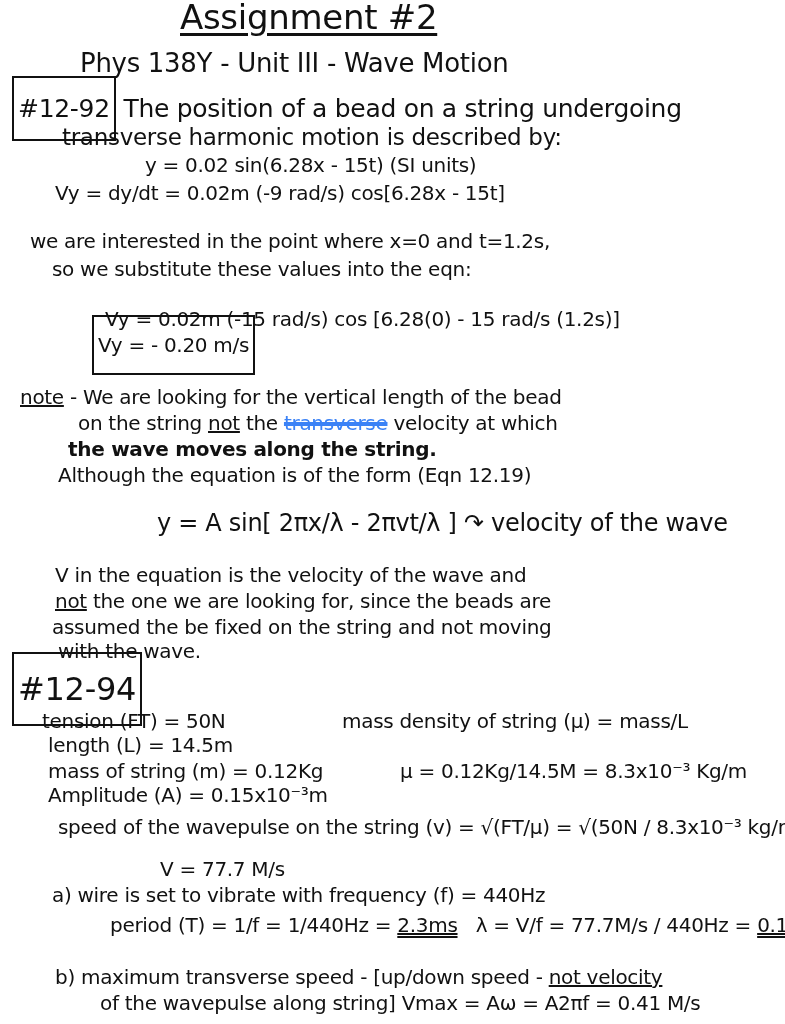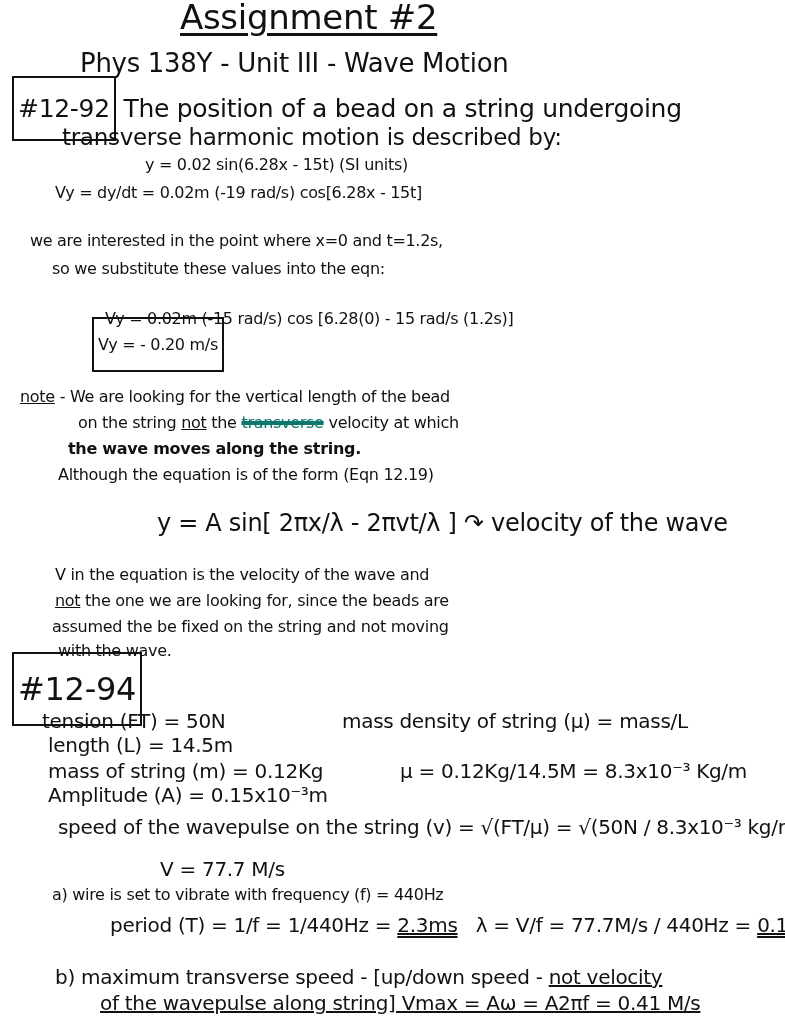--- a/index.html
+++ b/index.html
@@ -1,41 +1,41 @@
 <!DOCTYPE html>
 <html><head>
 <meta charset="utf-8">
 <style>
   html, body { margin:0; padding:0; background:#ffffff; }
   body { width:785px; height:1024px; position:relative; overflow:hidden;
          font-family:"DejaVu Sans", sans-serif; color:#111; }
-  .ln { position:absolute; white-space:nowrap; font-size:16px; line-height:26px; letter-spacing:-0.3px; }
+  .ln { position:absolute; white-space:nowrap; font-size:20px; line-height:26px; letter-spacing:-0.3px; }
   .title { font-size:34px; text-decoration:underline; text-underline-offset:4px; }
   .sub { font-size:26px; }
   .box { border:2px solid #111; padding:16px 4px; }
   .u { text-decoration:underline; }
   .u2 { text-decoration:underline double;margin-top:44px; }
   .small { font-size:20px; }
-  .strike { text-decoration:line-through; text-decoration-thickness:4px; color:#0f766e; }
+  .strike { text-decoration:line-through; text-decoration-thickness:4px; color:#3b82f6; }
 </style>
 </head>
 <body>
 
 <div>
 
   <div class="ln title" style="left:180px;top:4px;">Assignment #2</div>
   <div class="ln sub" style="left:80px;top:50px;">Phys 138Y - Unit III - Wave Motion</div>
 
   <div class="ln" style="left:12px;top:96px;font-size:25px;">
     <span class="box">#12-92</span>
     <span>The position of a bead on a string undergoing</span>
   </div>
   <div class="ln" style="left:62px;top:124px;font-size:23px;">transverse harmonic motion is described by:</div>
   <div class="ln" style="left:145px;top:152px;">y = 0.02 sin(6.28x - 15t)    (SI units)</div>
-  <div class="ln" style="left:55px;top:180px;">Vy = dy/dt = 0.02m (-19 rad/s) cos[6.28x - 15t]</div>
+  <div class="ln" style="left:55px;top:180px;">Vy = dy/dt = 0.02m (-9 rad/s) cos[6.28x - 15t]</div>
   <div class="ln" style="left:30px;top:228px;">we are interested in the point where x=0 and t=1.2s,</div>
   <div class="ln" style="left:52px;top:256px;">so we substitute these values into the eqn:</div>
   <div class="ln" style="left:105px;top:306px;">Vy = 0.02m (-15 rad/s) cos [6.28(0) - 15 rad/s (1.2s)]</div>
   <div class="ln" style="left:92px;top:332px;">
     <span class="box">Vy = - 0.20 m/s</span>
   </div>
 
   <div class="ln" style="left:20px;top:384px;">
     <span class="u">note</span>
     <span>- We are looking for the vertical length of the bead</span>
@@ -78,15 +78,15 @@
     <span>period (T) = 1/f = 1/440Hz =</span>
     <span class="u2">2.3ms</span>
     &nbsp;
     <span>λ = V/f = 77.7M/s / 440Hz =</span>
     <span class="u2">0.18m</span>
   </div>
   <div class="ln small" style="left:55px;top:964px;">
     <span>b) maximum transverse speed - [up/down speed -</span>
     <span class="u">not velocity</span>
   </div>
-  <div class="ln small" style="left:100px;top:990px;text-decoration:underline;">of the wavepulse along string]   Vmax = Aω = A2πf = 0.41 M/s</div>
+  <div class="ln small" style="left:100px;top:990px;">of the wavepulse along string]   Vmax = Aω = A2πf = 0.41 M/s</div>
 
 </div>
 
 </body></html>

